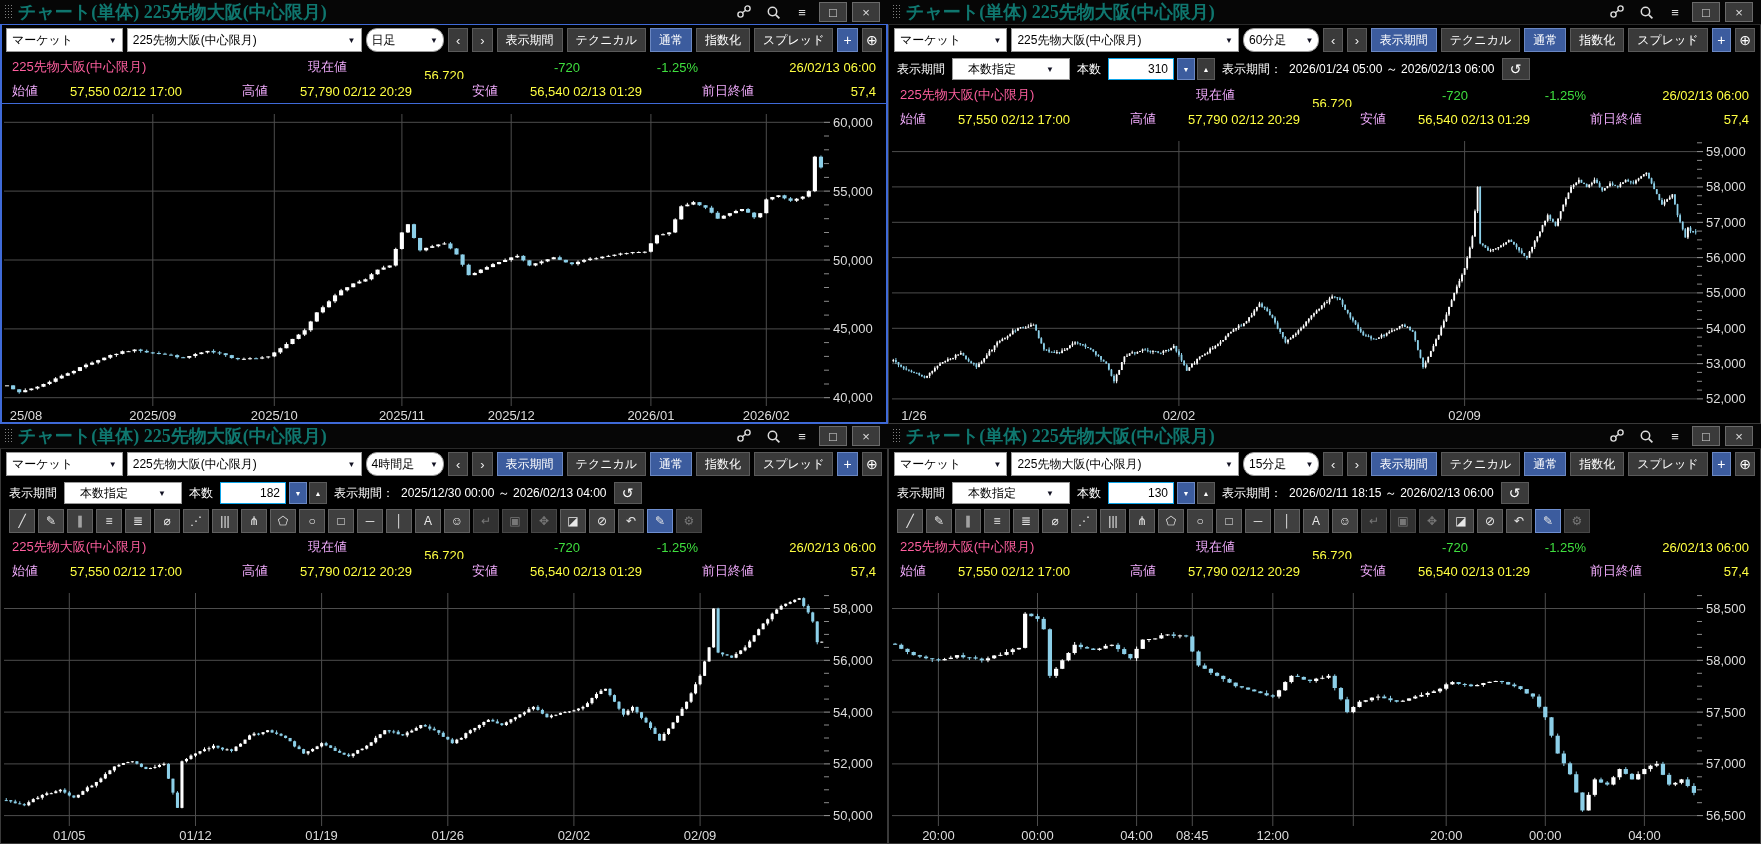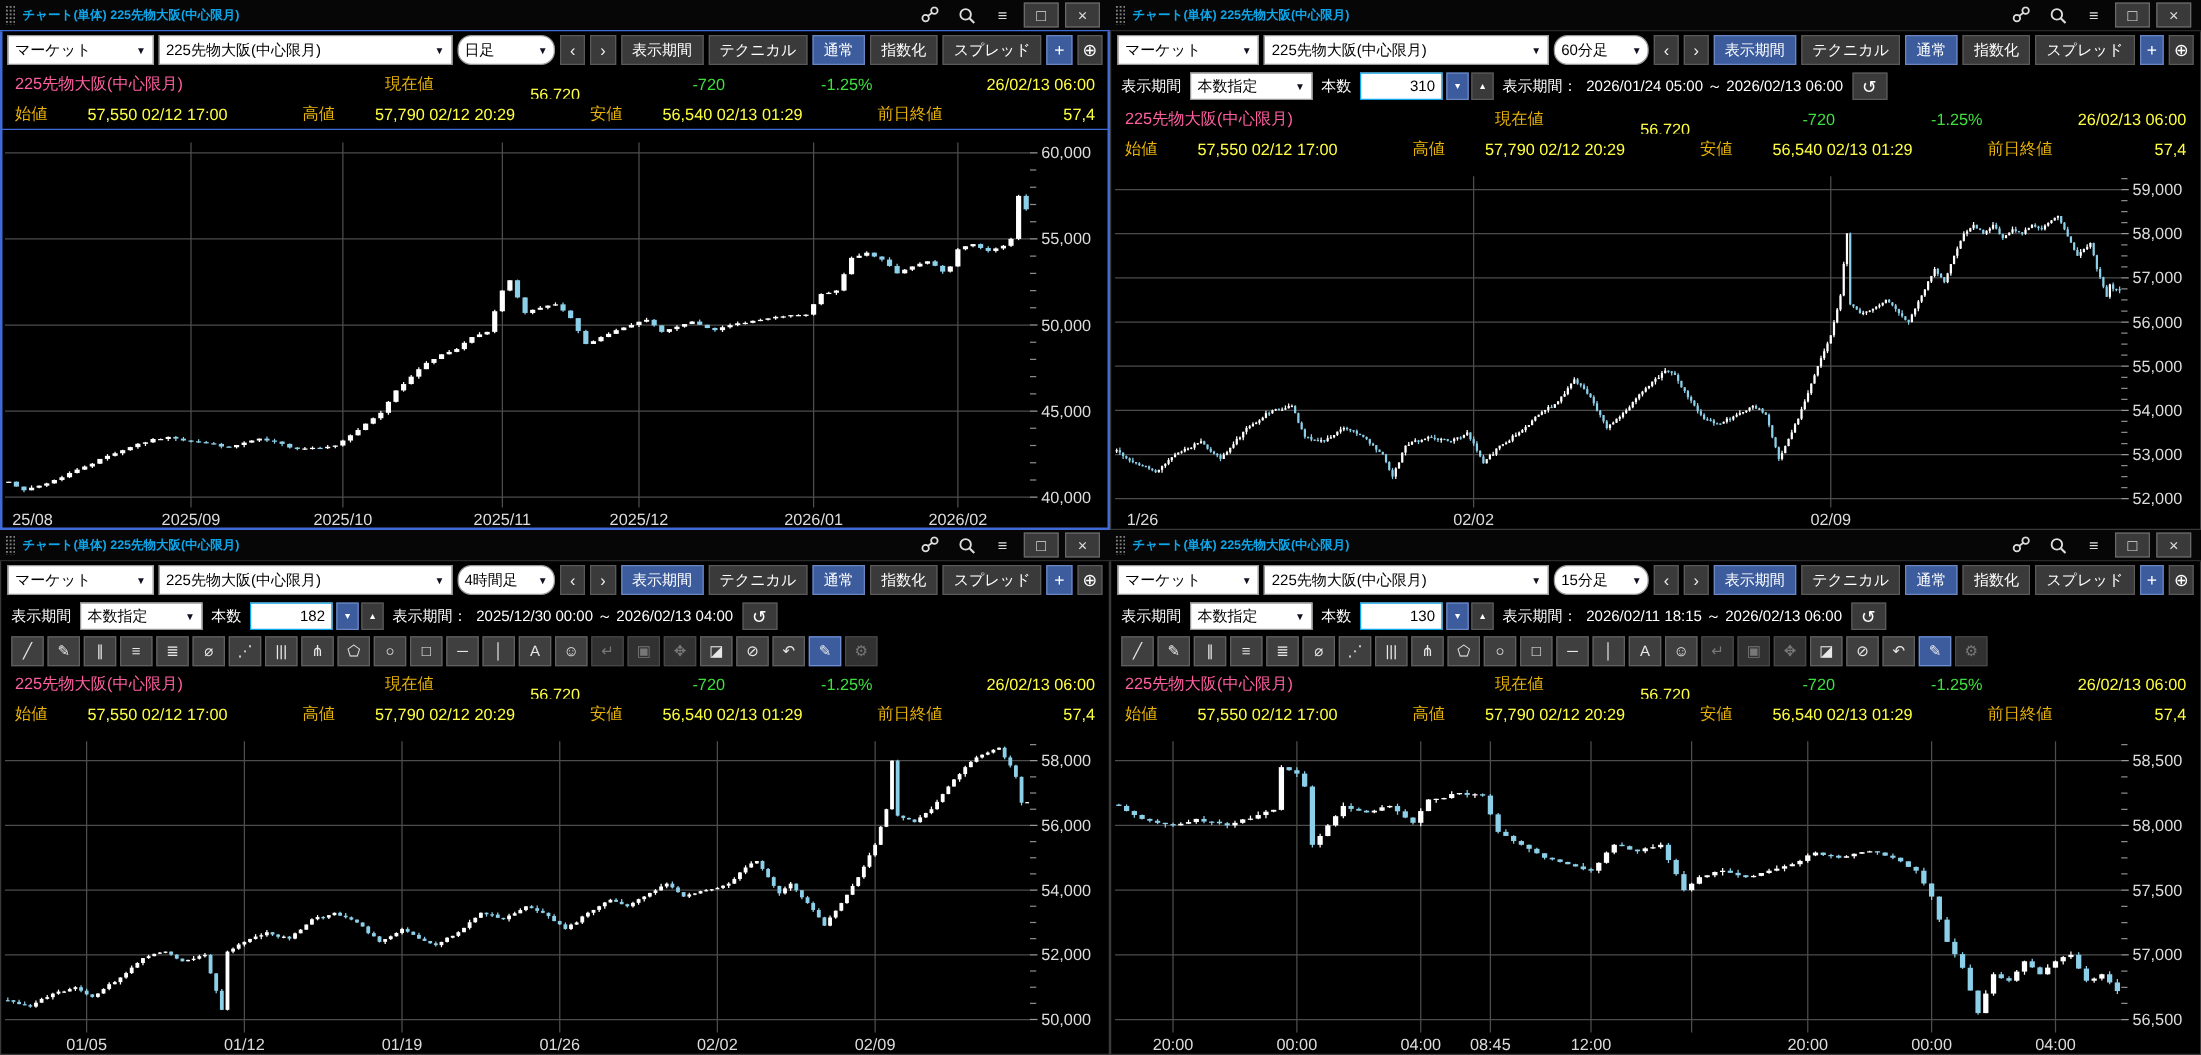--- a/index.html
+++ b/index.html
@@ -4,49 +4,49 @@
 <style>
   html,body{margin:0;padding:0;background:#111;}
   body{width:1761px;height:844px;overflow:hidden;font-family:"Liberation Sans",sans-serif;}
   #workspace{display:grid;grid-template-columns:888px 873px;grid-template-rows:424px 420px;width:1761px;height:844px;background:#000;}
   .panel{position:relative;background:#000;display:flex;flex-direction:column;overflow:hidden;box-shadow:inset 0 0 0 1px #3a3a3a;}
   .panel.selected{box-shadow:inset 0 0 0 2px #3f6ad8;}
   .titlebar{height:24px;min-height:24px;display:flex;align-items:center;gap:6px;padding:0 8px 0 4px;background:#060606;}
   .panel.selected .titlebar{border-bottom:1px solid #3f6ad8;}
   .panel:not(.selected) .titlebar{border-bottom:1px solid #2a2a2a;}
   .grip{width:8px;height:16px;background-image:radial-gradient(#808080 0.9px,transparent 1px);background-size:3px 3px;}
-  .wtitle{color:#0ea5e9;font-weight:bold;font-size:10px;flex:1;white-space:nowrap;overflow:hidden;}
+  .wtitle{color:#0f766e;font-weight:bold;font-size:18px;flex:1;white-space:nowrap;overflow:hidden;font-family:Liberation Serif, serif;}
   .tbicons{display:flex;align-items:center;gap:5px;}
   .tbi{width:24px;height:18px;color:#ddd;display:flex;align-items:center;justify-content:center;font-size:13px;cursor:default;}
   .tbi.boxed{background:#3a3a3a;border:1px solid #6a6a6a;width:26px;}
   .toolbar{height:30px;min-height:30px;display:flex;align-items:center;gap:4px;padding:0 6px;}
   .select{background:#fff;color:#000;font-size:12px;height:22px;display:flex;align-items:center;justify-content:space-between;padding:0 5px;border:1px solid #9a9a9a;white-space:nowrap;overflow:hidden;}
   .caret{font-size:8px;color:#112;margin-left:5px;}
   .sel-market{width:126px;}
   .sel-instr{width:268px;}
   .sel-tf{width:80px;border-radius:11px;}
   .navbtn{width:22px;height:22px;background:#3a3a3a;color:#eee;border:1px solid #5a5a5a;font-size:13px;display:flex;align-items:center;justify-content:center;}
   .btn{height:22px;background:#3a3a3a;color:#fff;border:1px solid #5a5a5a;font-size:12px;padding:0 8px;display:flex;align-items:center;white-space:nowrap;}
   .btn.active{background:#3c5c9e;border-color:#6a87c2;}
   .btn.sq{width:22px;padding:0;justify-content:center;font-size:14px;}
   .periodrow{height:28px;min-height:28px;display:flex;align-items:center;gap:7px;padding:0 9px;color:#fff;font-size:12px;white-space:nowrap;}
-  .psel{background:#fff;color:#000;height:20px;border:1px solid #9a9a9a;display:flex;align-items:center;justify-content:space-between;padding:0 5px;width:86px;font-size:12px;}
+  .psel{background:#fff;color:#000;height:20px;border:1px solid #9a9a9a;display:flex;align-items:center;justify-content:space-between;padding:0 15px;width:86px;font-size:12px;}
   .numbox{background:#fff;color:#000;height:20px;width:54px;display:flex;align-items:center;justify-content:flex-end;padding:0 5px;border:1px solid #0ea5e9;font-size:12px;}
   .spin{display:flex;gap:2px;margin-left:-4px;}
   .sd,.su{width:16px;height:20px;font-size:7px;display:flex;align-items:center;justify-content:center;color:#fff;}
   .sd{background:#3c5c9e;border:1px solid #6a87c2;}
   .su{background:#3a3a3a;border:1px solid #5a5a5a;}
   .undobtn{width:26px;height:20px;background:#3a3a3a;border:1px solid #5a5a5a;color:#fff;font-size:14px;display:flex;align-items:center;justify-content:center;}
   .drawrow{height:28px;min-height:28px;display:flex;align-items:center;gap:3px;padding:0 9px;}
   .dtool{width:24px;height:22px;background:#3f3f3f;border:1px solid #606060;color:#e8e8e8;font-size:12px;display:flex;align-items:center;justify-content:center;overflow:hidden;}
   .dtool.dim{color:#777;background:#313131;border-color:#474747;}
   .dtool.active{background:#3c5c9e;border-color:#6f8fd0;}
   .info1,.info2{height:24px;min-height:24px;display:flex;align-items:center;font-size:13px;padding:0 12px;white-space:nowrap;overflow:hidden;}
   .pink{color:#ff5f9f;}
-  .cyan{color:#eab308;}
+  .cyan{color:#f0abfc;}
   .yellow{color:#ffff42;}
   .green{color:#3fdf3f;}
   .w-name{width:296px;}
   .w-lab{width:60px;}
   .w-val{width:96px;text-align:right;margin-top:16px;}
   .w-chg{width:116px;text-align:right;}
   .w-pct{width:118px;text-align:right;}
   .w-dt{flex:1;text-align:right;}
   .w-lab2{width:44px;}
   .w-ohlc{width:172px;text-align:left;padding-left:14px;}

